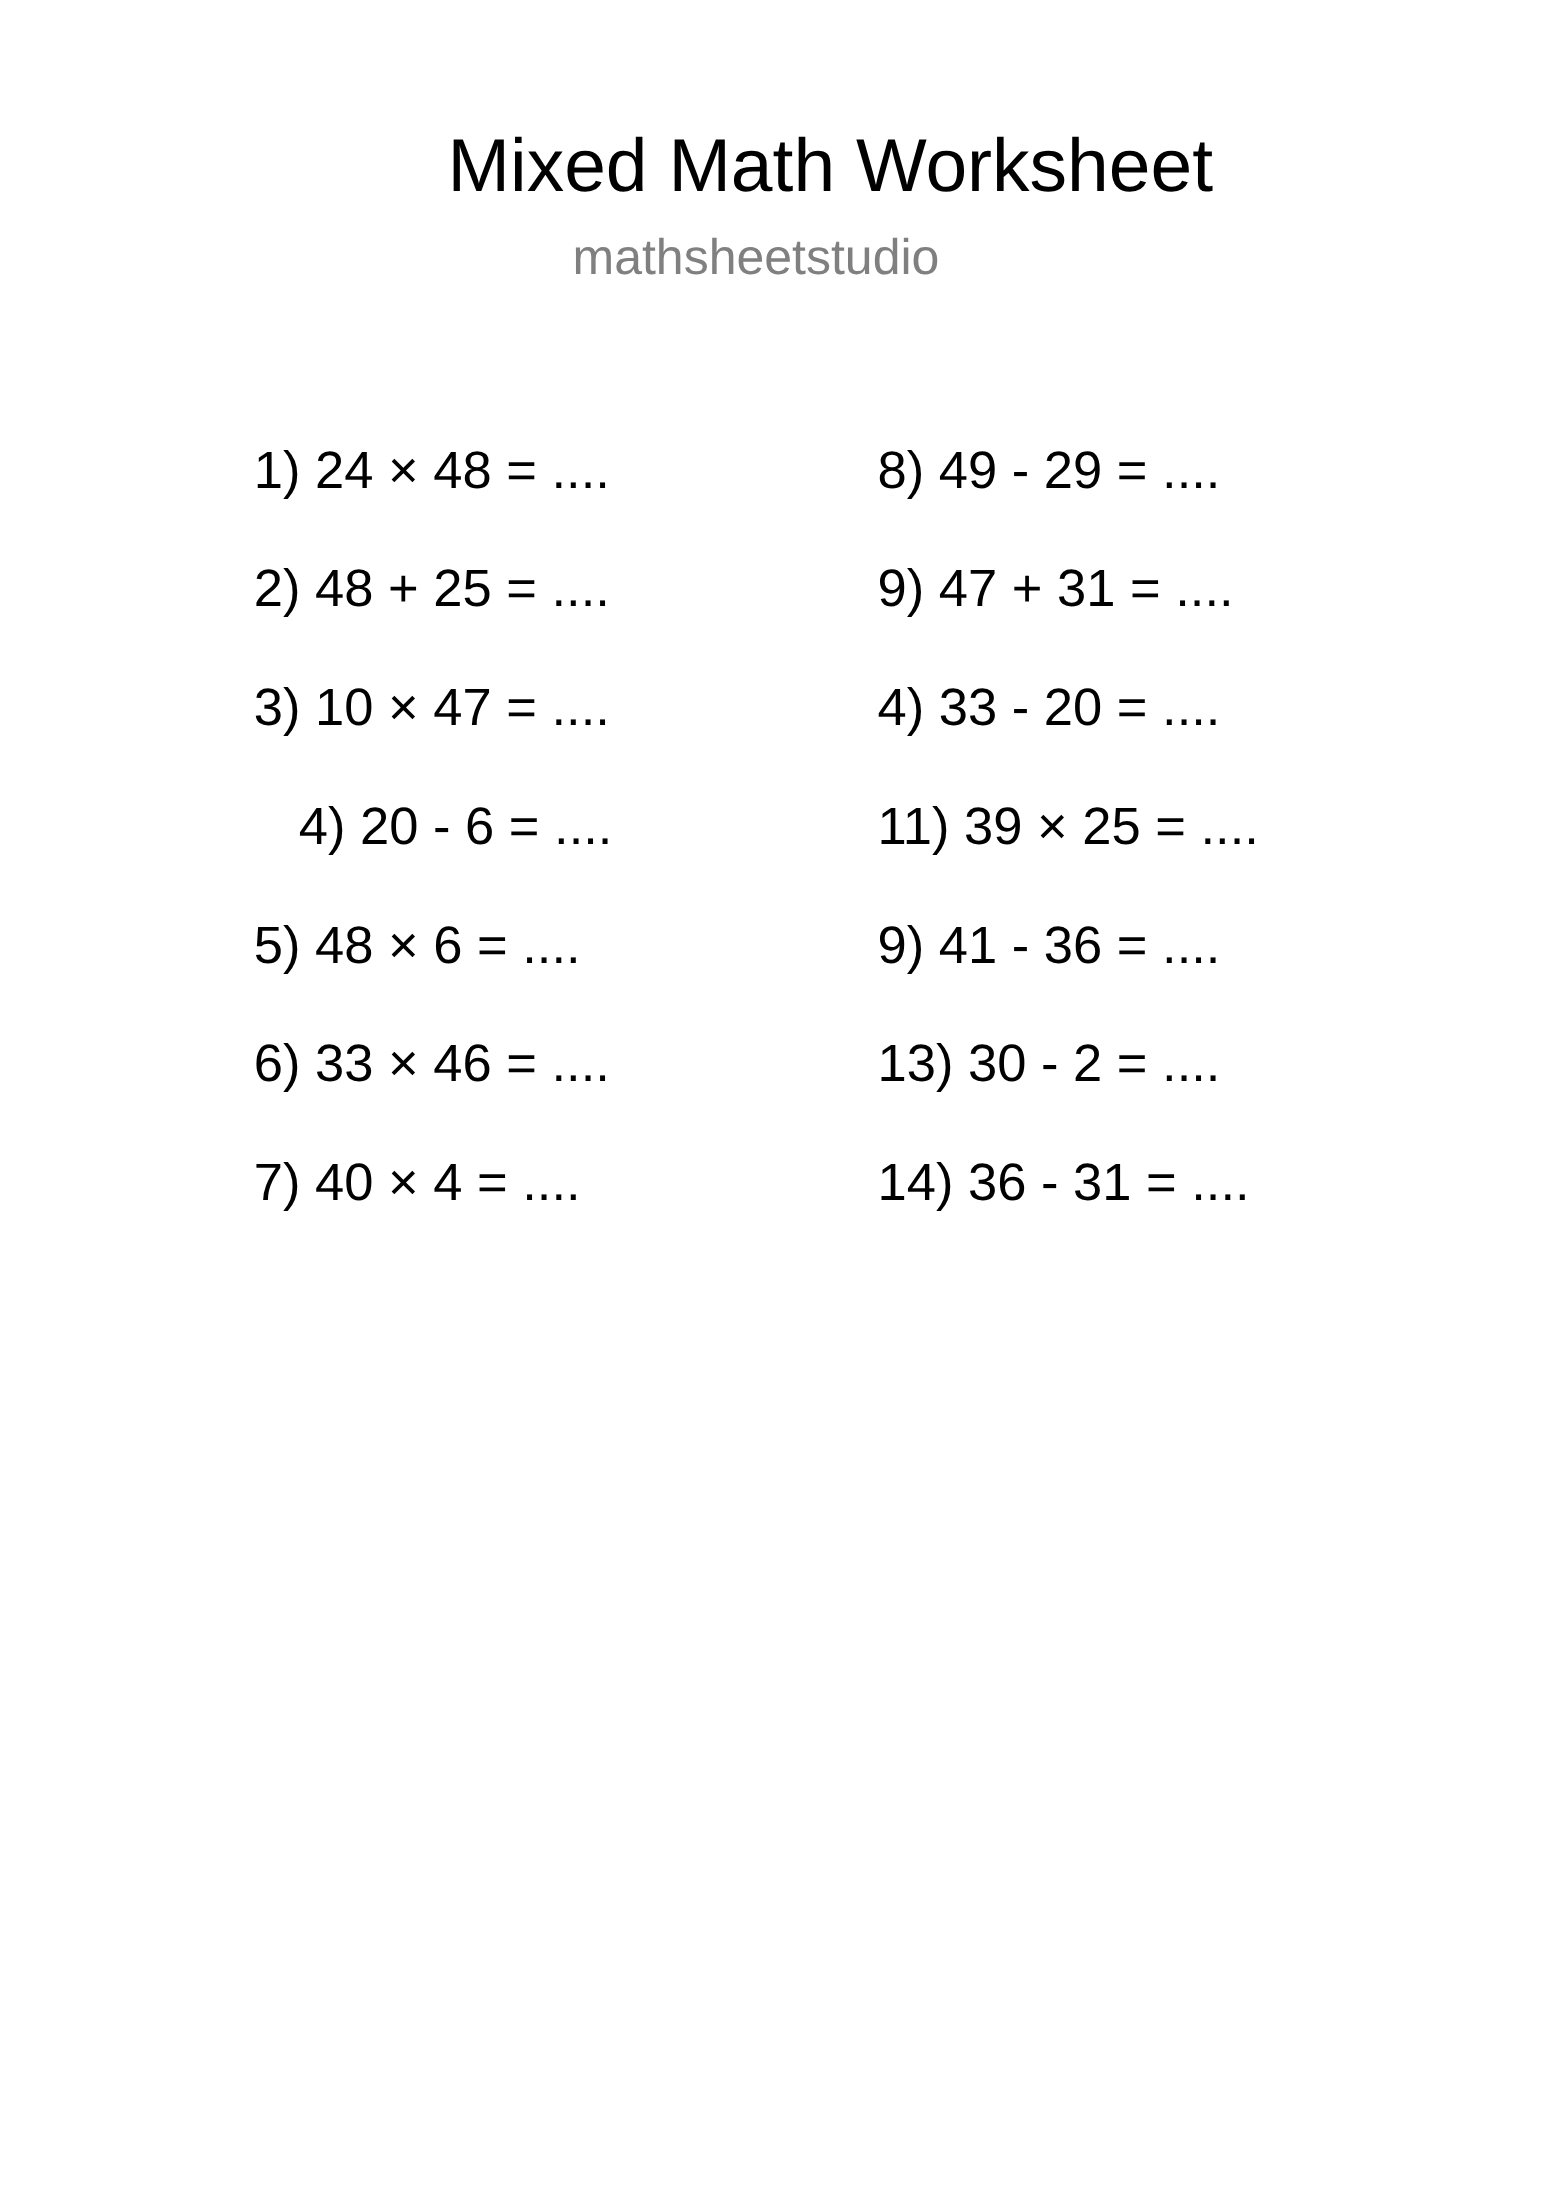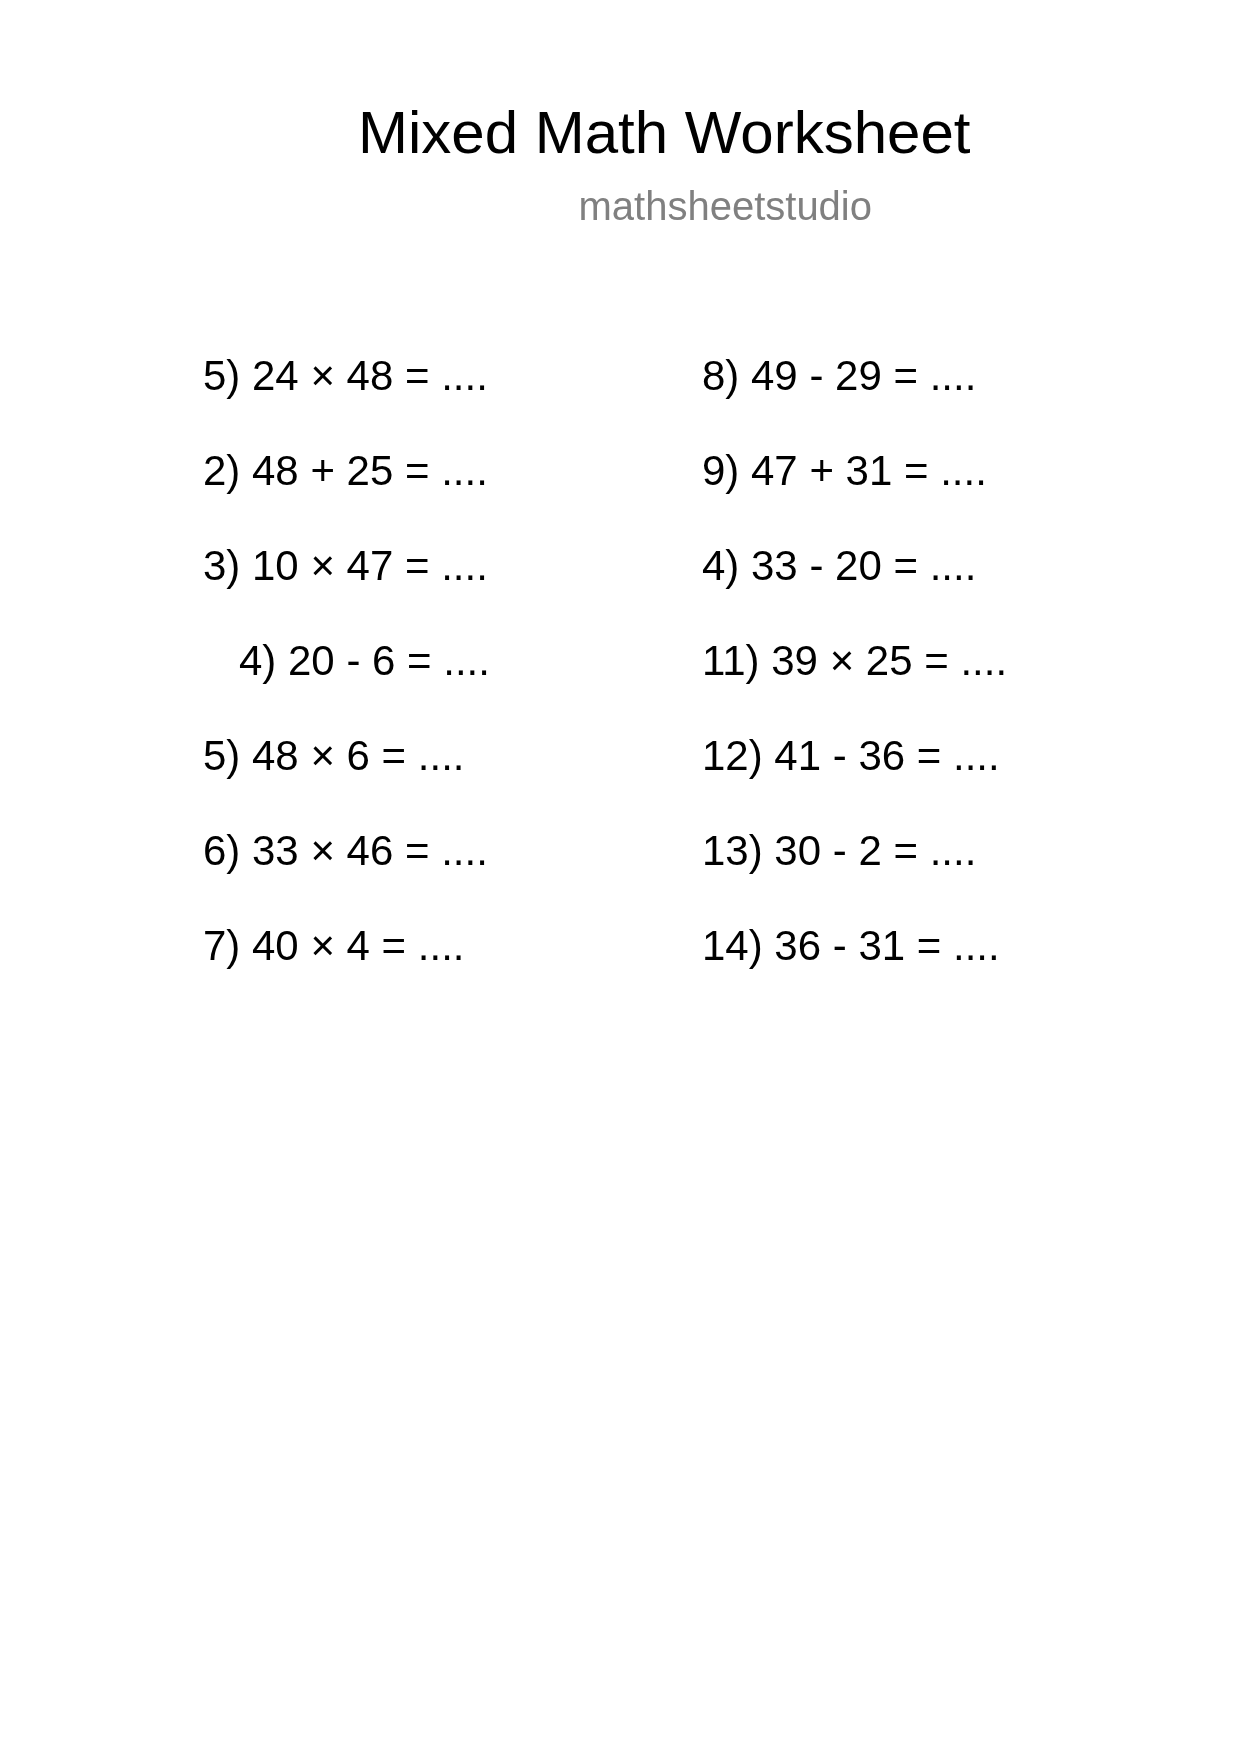--- a/index.html
+++ b/index.html
@@ -33,21 +33,21 @@
       font-weight: normal;
       margin: 0;
     }
     .subtitle {
       position: absolute;
       left: 458px;
       width: 414px;
       top: 181px;
       font-size: 40px;
       line-height: 50px;
-      text-align: right;
+      text-align: left;
       white-space: nowrap;
       color: #808080;
       margin: 0;
     }
     .problems {
       position: absolute;
       left: 0;
       top: 0;
       width: 1240px;
       height: 1754px;
@@ -62,28 +62,28 @@
 </head>
 <body>
 
 <div class="page-header">
   <h1 class="title">Mixed Math Worksheet</h1>
   <div class="subtitle">mathsheetstudio</div>
 </div>
 
 <div class="problems">
 
-  <div class="problem" style="left:203px; top:352px;">5) 24 × 48 = ....</div>
+  <div class="problem" style="left:203px; top:352px;">1) 24 × 48 = ....</div>
   <div class="problem" style="left:203px; top:447px;text-align:center;">2) 48 + 25 = ....</div>
   <div class="problem" style="left:203px; top:542px;">3) 10 × 47 = ....</div>
   <div class="problem" style="left:203px; top:637px;margin-left:36px;">4) 20 - 6 = ....</div>
   <div class="problem" style="left:203px; top:732px;">5) 48 × 6 = ....</div>
   <div class="problem" style="left:203px; top:827px;">6) 33 × 46 = ....</div>
   <div class="problem" style="left:203px; top:922px;">7) 40 × 4 = ....</div>
 
   <div class="problem" style="left:702px; top:352px;">8) 49 - 29 = ....</div>
   <div class="problem" style="left:702px; top:447px;">9) 47 + 31 = ....</div>
   <div class="problem" style="left:702px; top:542px;">4) 33 - 20 = ....</div>
   <div class="problem" style="left:702px; top:637px;">11) 39 × 25 = ....</div>
-  <div class="problem" style="left:702px; top:732px;">12) 41 - 36 = ....</div>
+  <div class="problem" style="left:702px; top:732px;">9) 41 - 36 = ....</div>
   <div class="problem" style="left:702px; top:827px;">13) 30 - 2 = ....</div>
   <div class="problem" style="left:702px; top:922px;">14) 36 - 31 = ....</div>
 </div>
 
 </body></html>

